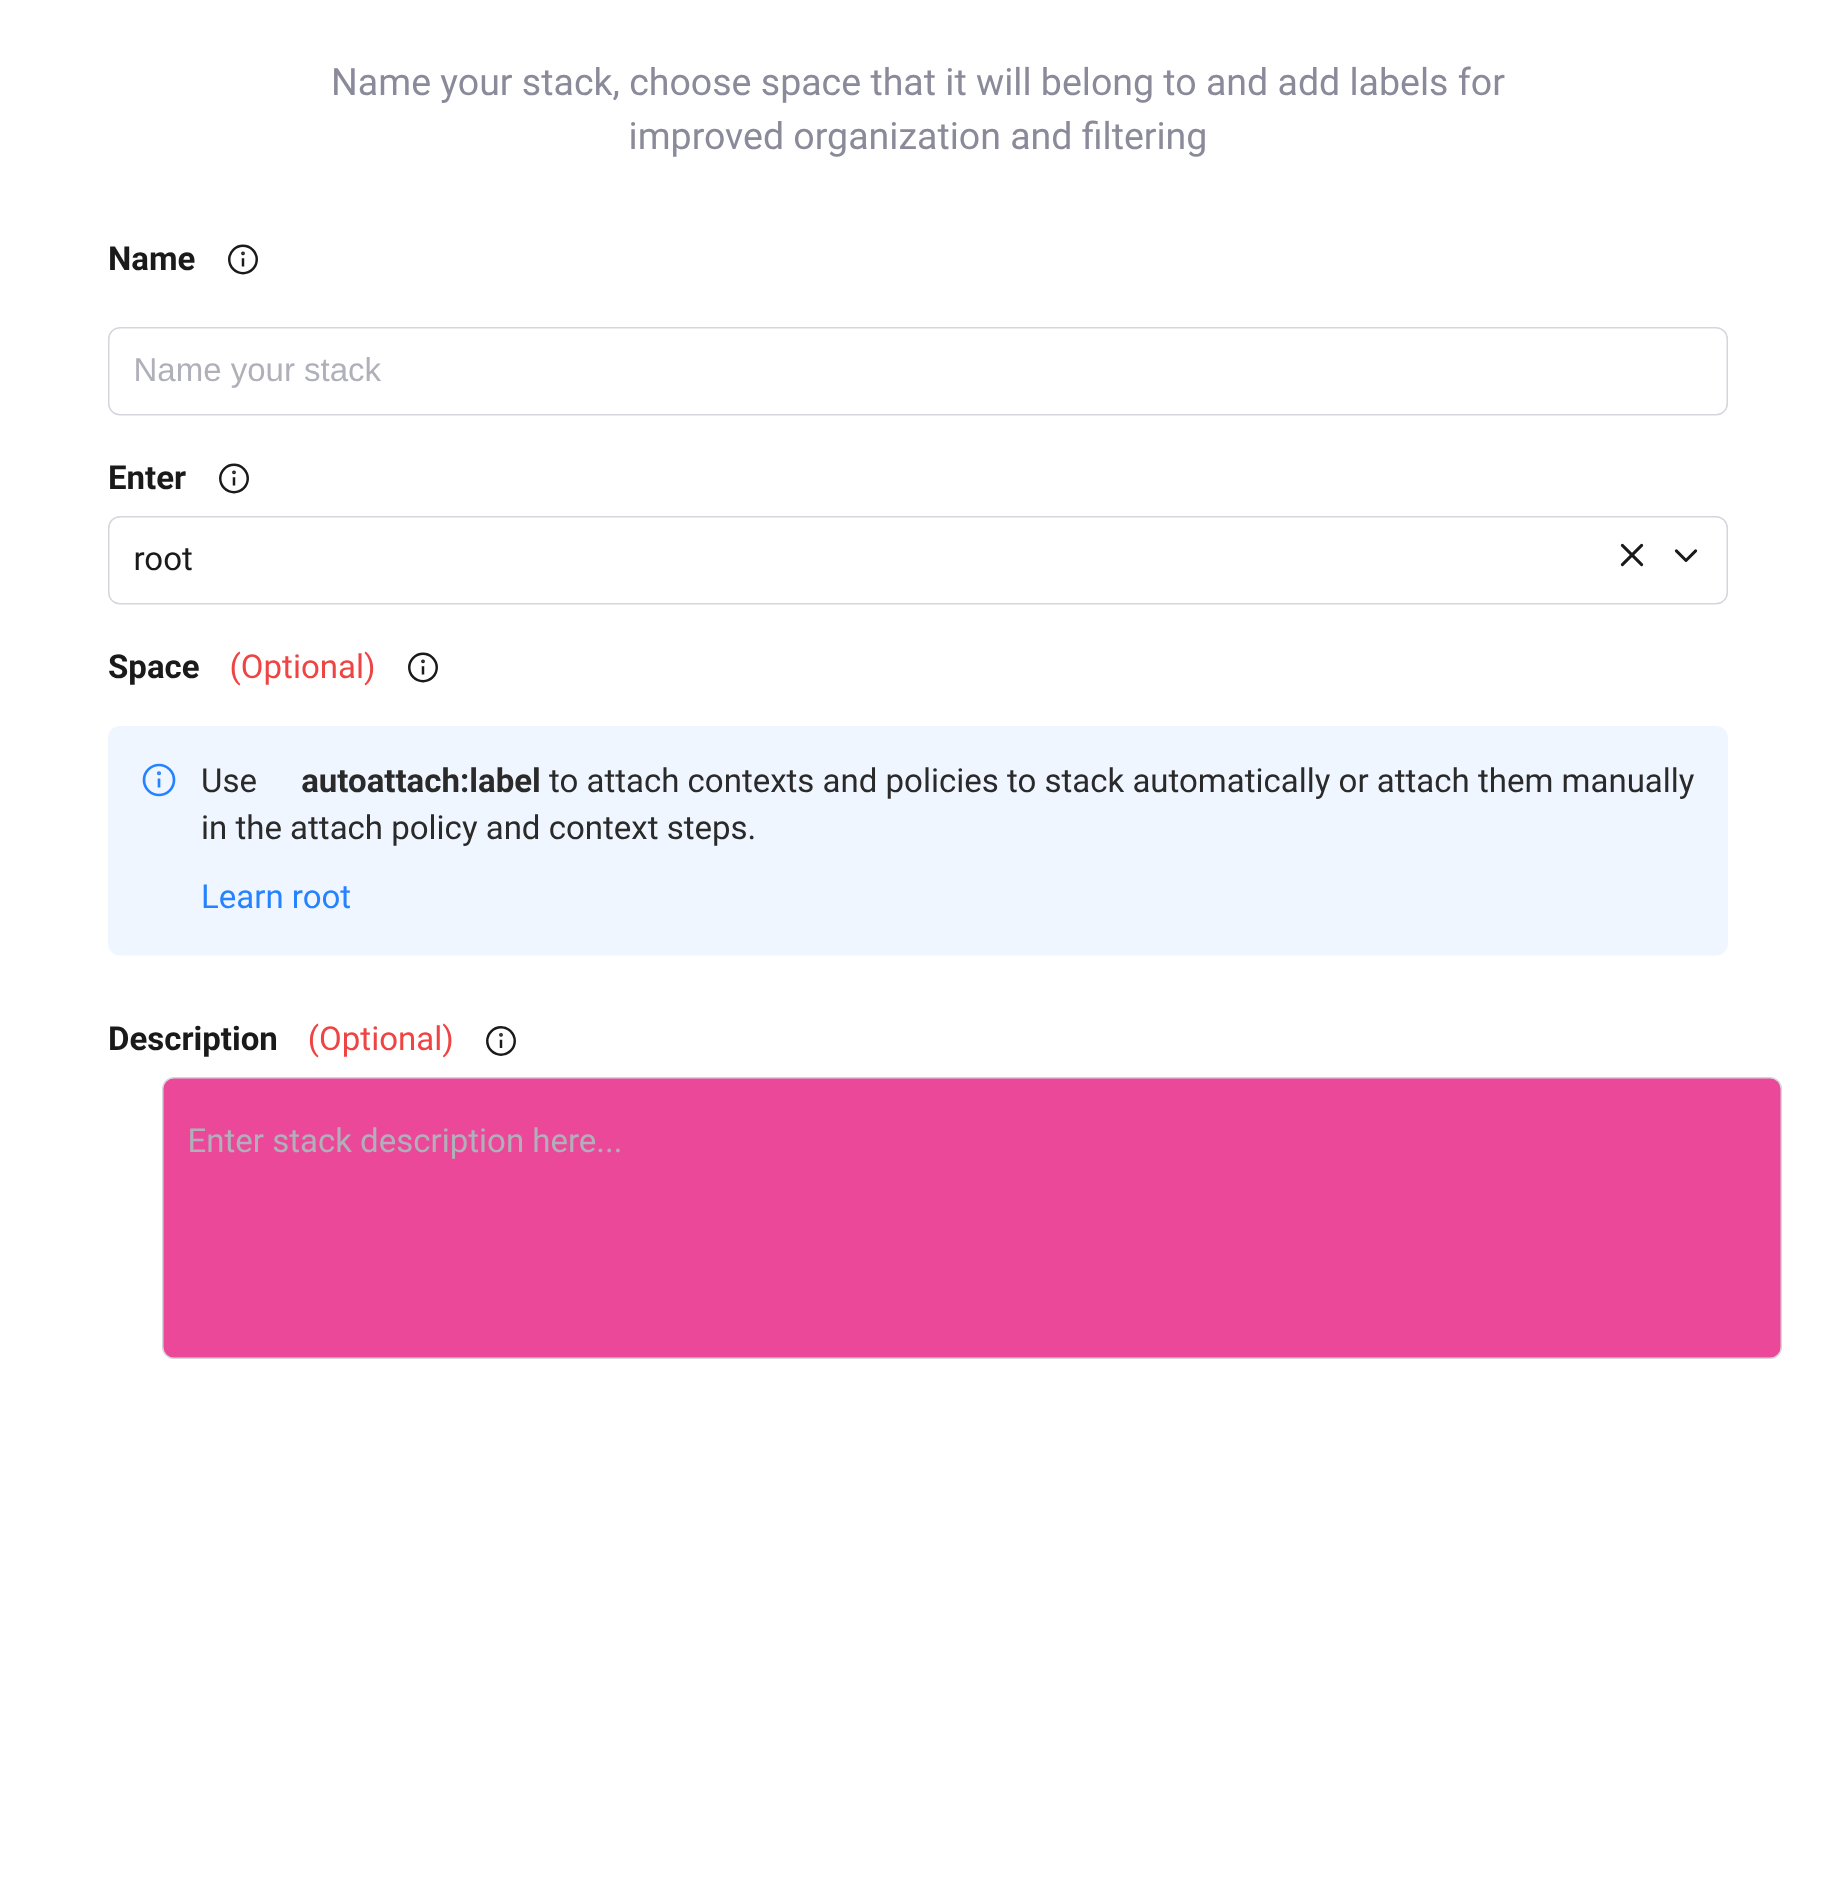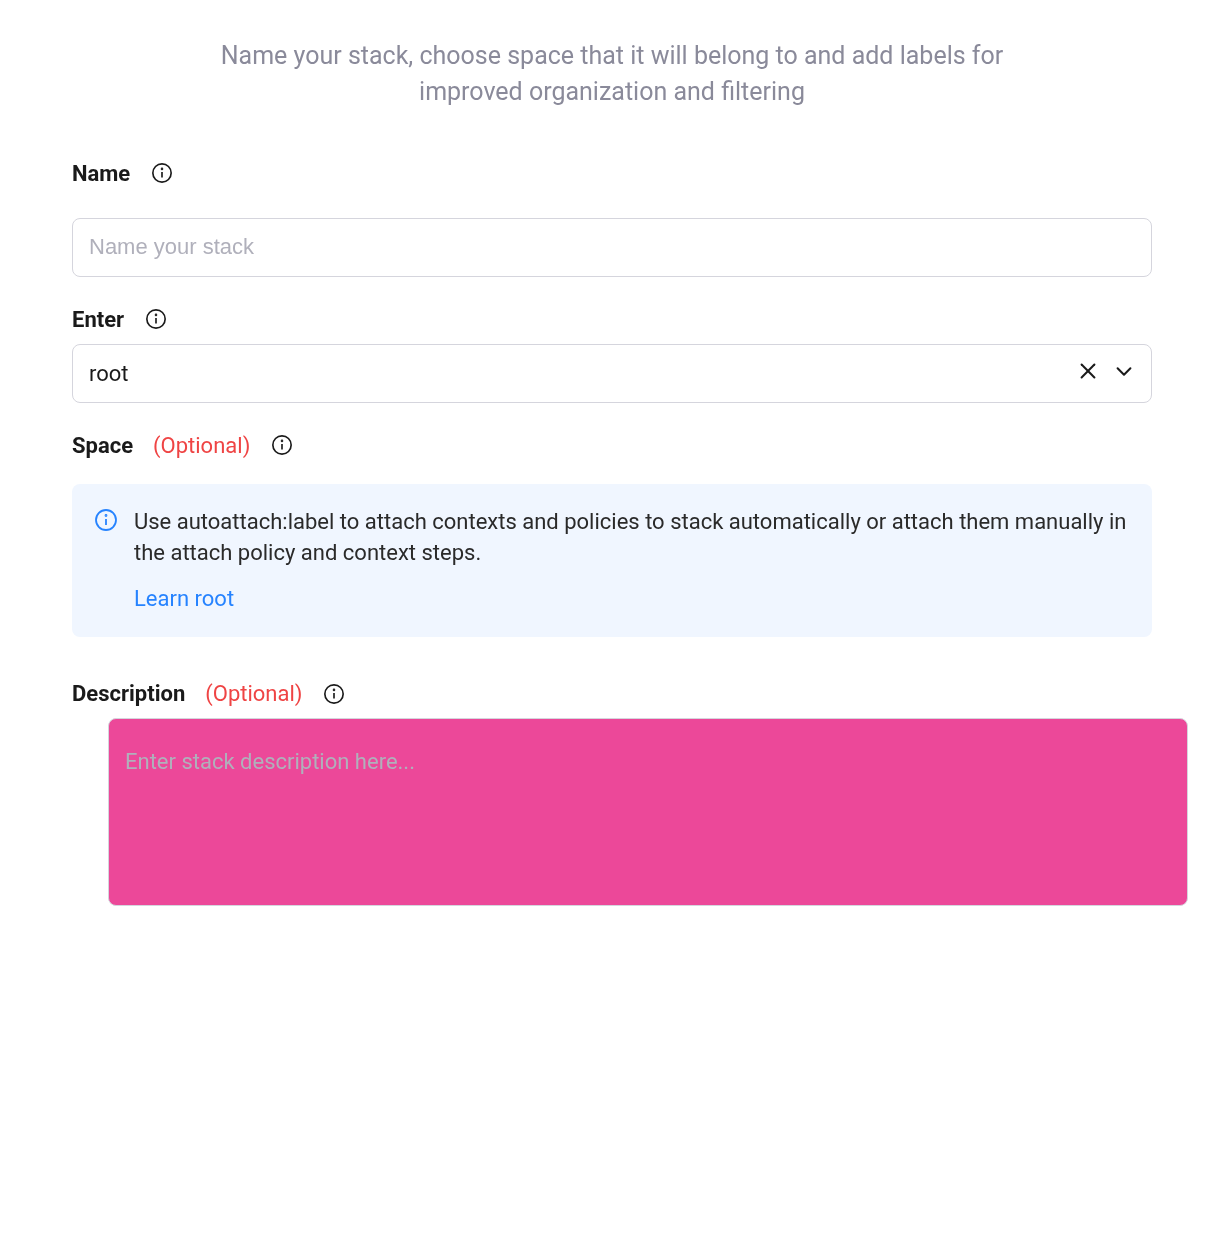--- a/index.html
+++ b/index.html
@@ -137,21 +137,22 @@
     }
     .callout-body {
       font-size: 22px;
       color: #2a2a2a;
       line-height: 1.45;
     }
     .callout-text {
       margin-bottom: 14px;
     }
     .callout-strong {
-      font-weight: 400;
+      font-weight: 700;
+      margin-left: 24px;
     }
     .learn-more {
       color: #2683ff;
       text-decoration: none;
       font-size: 22px;
       cursor: pointer;
     }
   </style>
 </head>
 <body>

